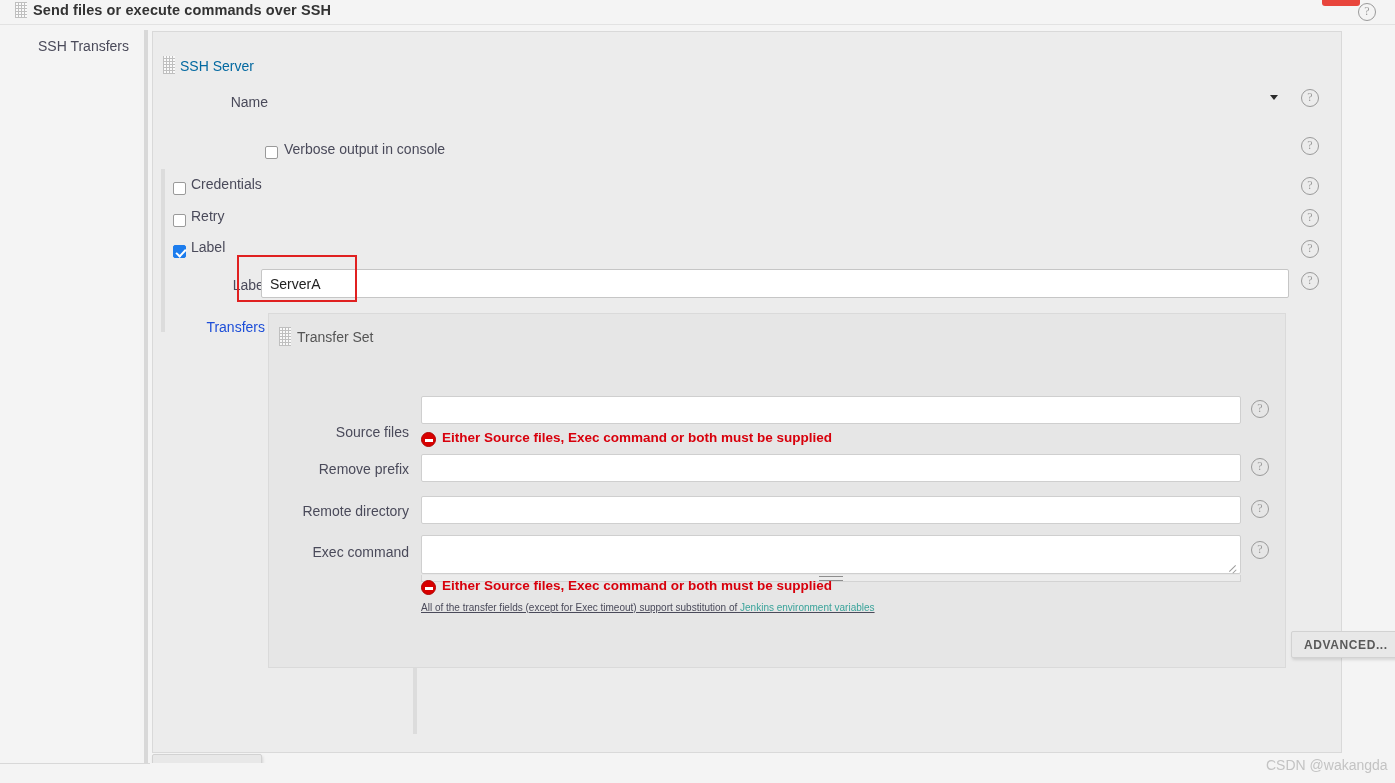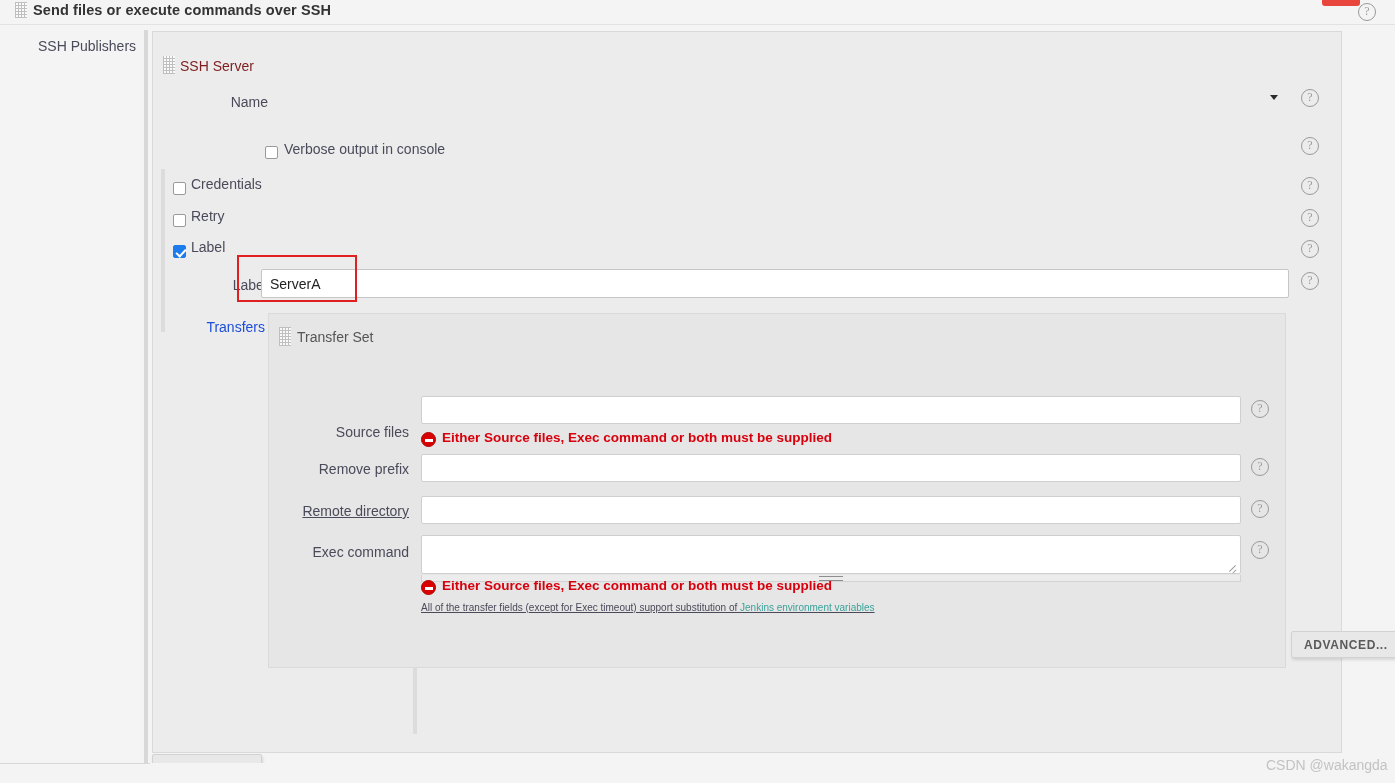--- a/index.html
+++ b/index.html
@@ -63,21 +63,21 @@
     background: #f4f4f4;
   }
 
   
   .server-panel {
     position: absolute; left: 152px; top: 31px; width: 1190px; height: 722px;
     background: #ececec; border: 1px solid #d9d9d9;
   }
   .panel-hdr-grip { position: absolute; left: 10px; top: 24px; width: 12px; height: 18px; }
   .panel-hdr-title {
-    position: absolute; left: 27px; top: 26px; font-size: 14px; color: #7f1d1d;
+    position: absolute; left: 27px; top: 26px; font-size: 14px; color: #0369a1;
   }
 
   
   .row-label {
     position: absolute; font-size: 14px; color: #4a4a5a; text-align: right;
   }
   .name-label { left: 40px; top: 62px; width: 75px; }
   .name-select {
     position: absolute; left: 108px; top: 54px; width: 1027px; height: 29px;
     background: #fff; border: 1px solid #9b9b9b; border-radius: 2px;
@@ -171,21 +171,21 @@
   .err-ico::after {
     content: ""; position: absolute; left: 2.5px; top: 6px; width: 8px; height: 2.5px; background: #fff;
   }
   .err-txt { position: absolute; left: 21px; top: -2px; white-space: nowrap; }
   .err1 { top: 118px; }
 
   .rp-label { left: 10px; top: 147px; }
   .rp-input { top: 140px; }
   .rp-help { top: 144px; }
 
-  .rd-label { left: 10px; top: 189px; text-decoration: underline; }
+  .rd-label { left: 10px; top: 189px; }
   .rd-input { top: 182px; }
   .rd-help { top: 186px; }
 
   .ec-label { left: 10px; top: 230px; }
   .ec-area {
     position: absolute; left: 152px; top: 221px; width: 820px; height: 39px;
     background: #fff; border: 1px solid #cfcfcf; border-radius: 2px;
     font-family: "Liberation Sans", sans-serif; font-size: 14px; color: #222;
     padding: 4px 8px; outline: none; resize: none; overflow: hidden;
   }
@@ -250,21 +250,21 @@
 
   <div class="topbar">
     <div class="grip grip-top"></div>
     <div class="topbar-title">Send files or execute commands over SSH</div>
     <div class="red-chip"></div>
     <span class="help-ico help-top">?</span>
   </div>
   <div class="hdr-rule"></div>
 
   <div class="left-col-bg"></div>
-  <div class="left-label">SSH Publishers</div>
+  <div class="left-label">SSH Transfers</div>
   <div class="left-divider"></div>
 
   <div class="server-panel">
     <div class="grip panel-hdr-grip"></div>
     <div class="panel-hdr-title">SSH Server</div>
 
     <div class="row-label name-label">Name</div>
     <div class="sel-caret"></div>
     <span class="help-ico help-name">?</span>
 

